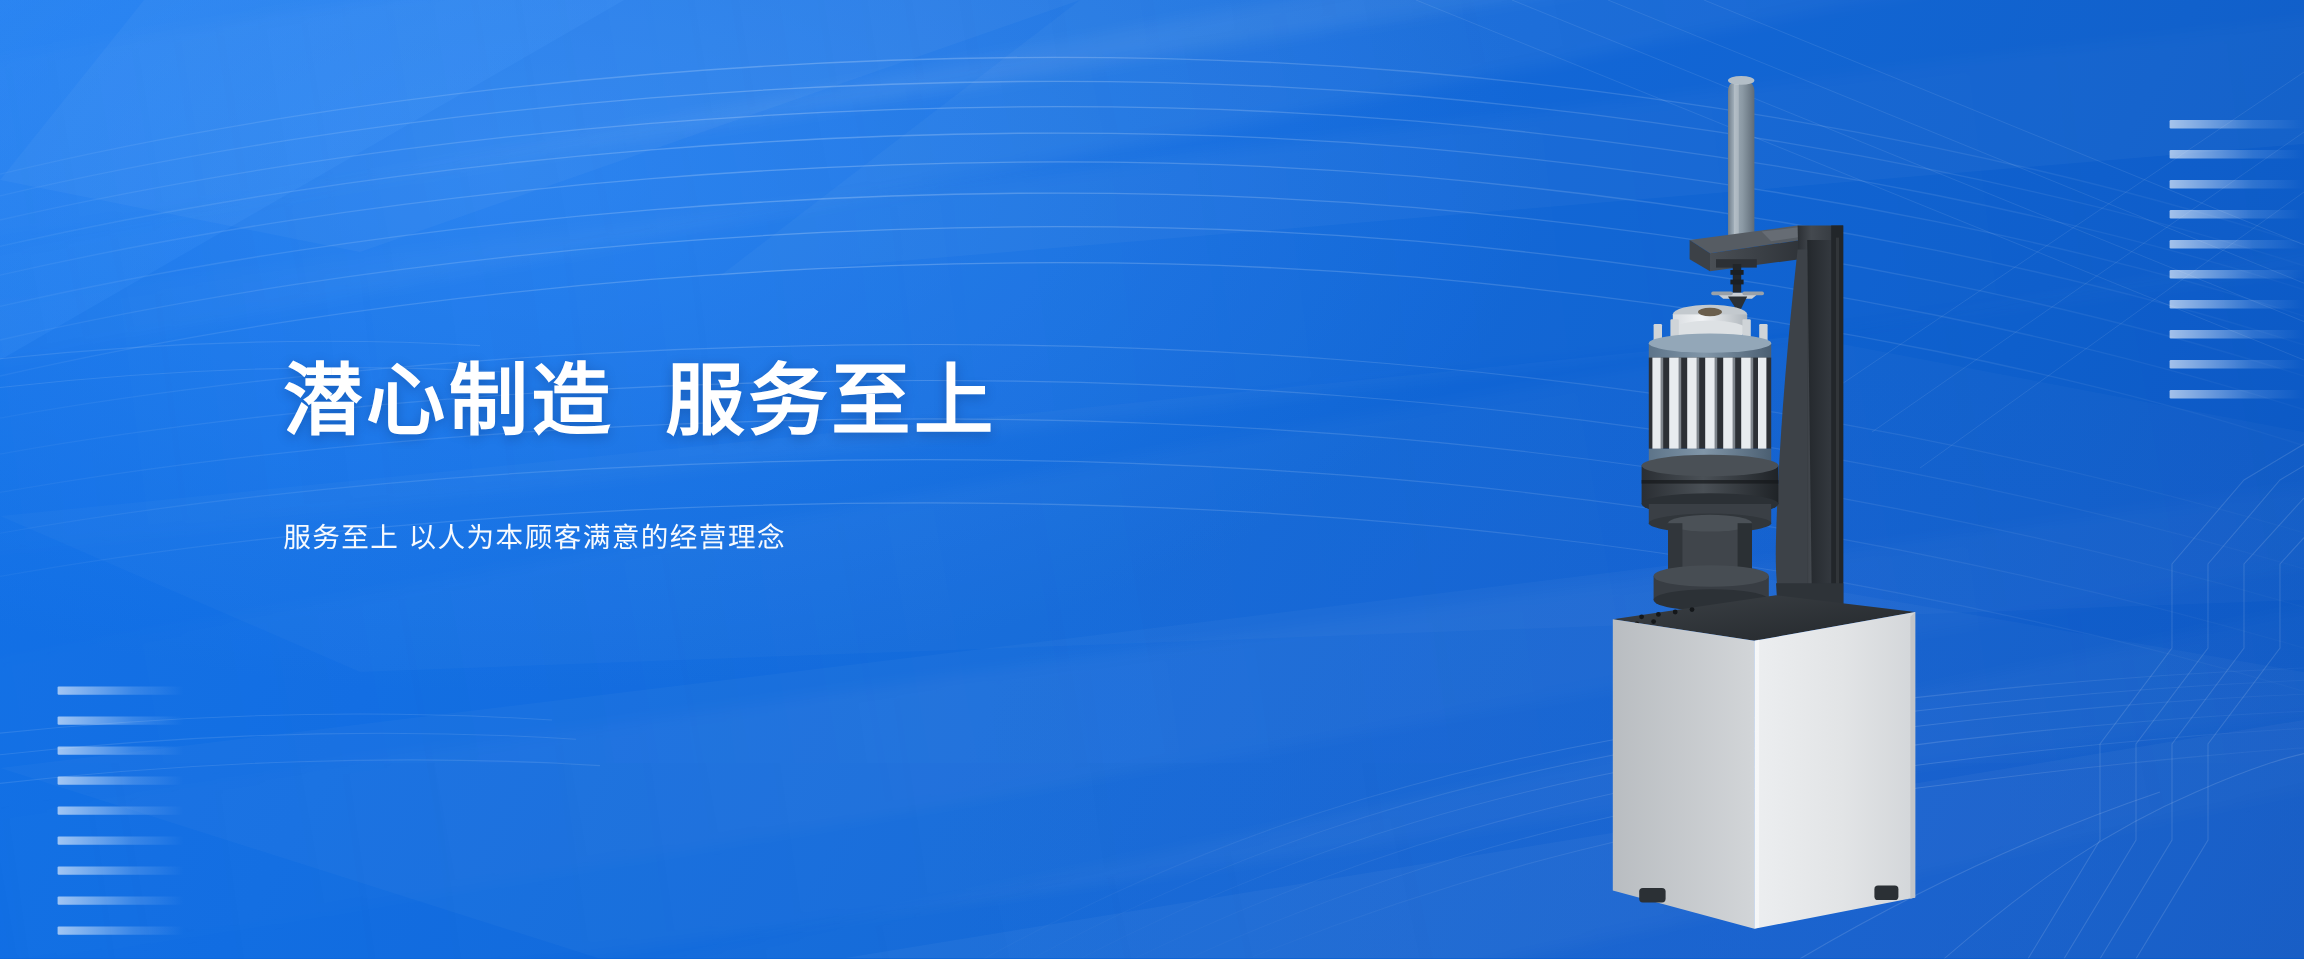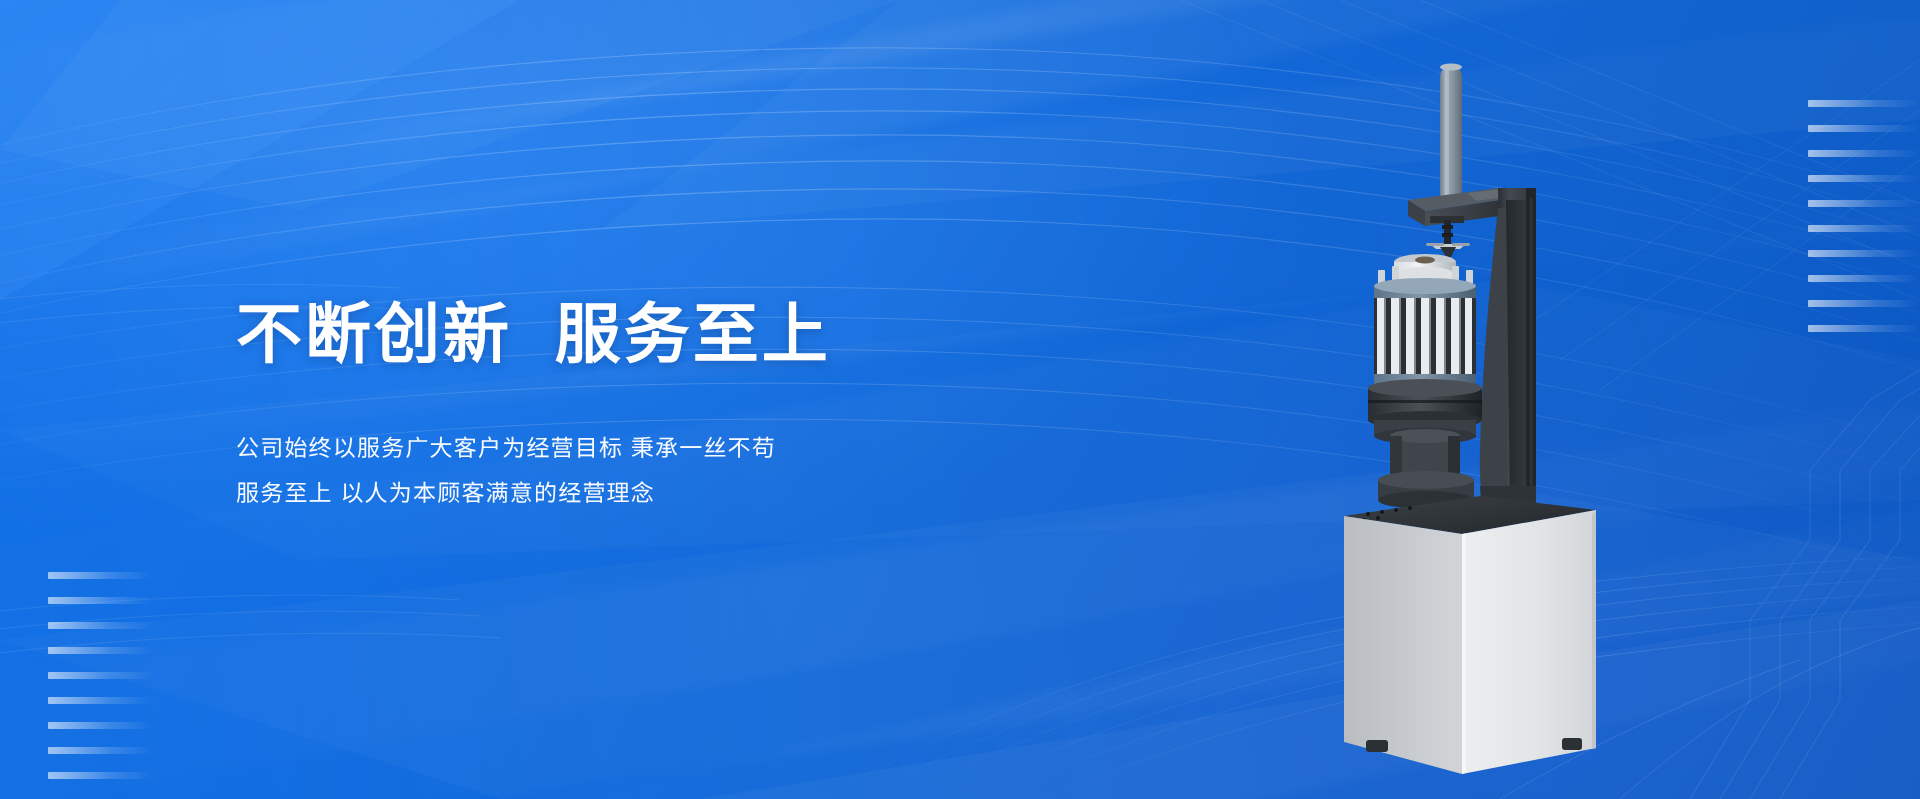--- a/index.html
+++ b/index.html
@@ -164,23 +164,22 @@
     <div class="tk"></div>
     <div class="tk"></div>
     <div class="tk"></div>
     <div class="tk"></div>
     <div class="tk"></div>
     <div class="tk"></div>
     <div class="tk"></div>
   </div>
 
   <div class="copy">
-    <div class="headline">不断创新  服务至上</div>
+    <div class="headline">潜心制造  服务至上</div>
     <div class="sub">
-      <div>公司始终以服务广大客户为经营目标 秉承一丝不苟</div>
       <div>服务至上 以人为本顾客满意的经营理念</div>
     </div>
   </div>
 
   <svg class="machine" viewBox="0 0 280 751" preserveAspectRatio="xMidYMid meet">
     <defs>
       <linearGradient id="rodG" x1="0" y1="0" x2="1" y2="0">
         <stop offset="0%" stop-color="#6f7d8a"></stop>
         <stop offset="22%" stop-color="#9fadb8"></stop>
         <stop offset="55%" stop-color="#8b99a4"></stop>

